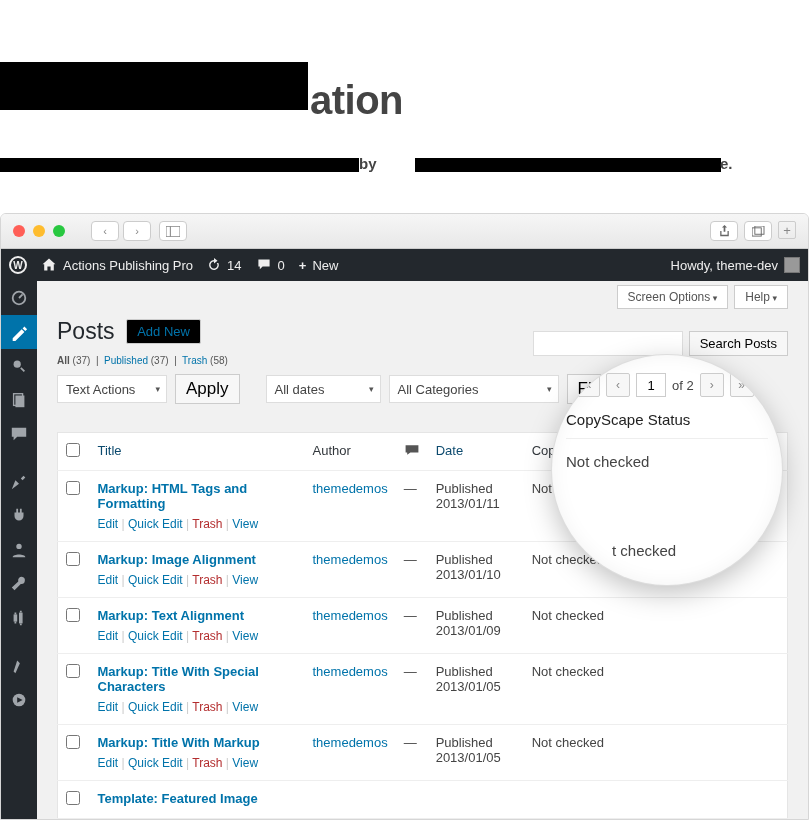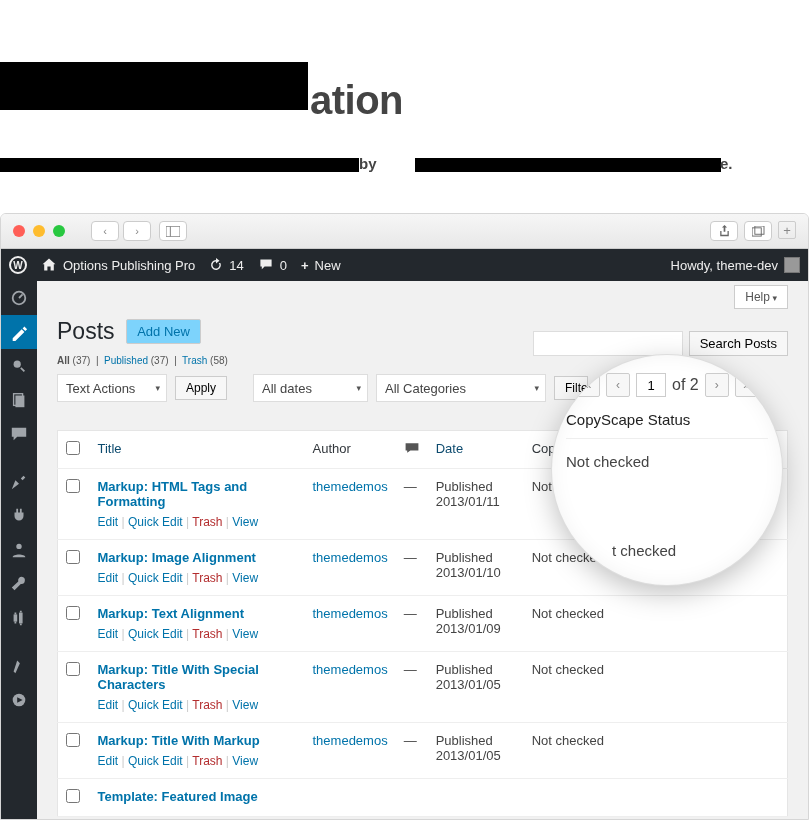--- a/index.html
+++ b/index.html
@@ -39,35 +39,35 @@
 .sb-item { width: 36px; height: 34px; display: flex; align-items: center; justify-content: center; color: #a0a5aa; font-size: 16px; cursor: pointer; }
 .sb-item.active { background: #0073aa; color: #fff; }
 .sb-item svg { width: 18px; height: 18px; fill: currentColor; }
 
 .wp-content { flex: 1; background: #f1f1f1; padding: 10px 20px 0 20px; position: relative; overflow: hidden; }
 .screen-opts { position: absolute; top: 4px; right: 20px; display: flex; gap: 6px; }
 .screen-opts button { background: #fff; border: 1px solid #ccc; padding: 4px 10px; font-size: 12px; color: #555; cursor: pointer; }
 .screen-opts button::after { content: " ▾"; font-size: 9px; }
 
 h1.page-title { font-size: 23px; font-weight: 400; color: #23282d; display: inline-block; margin-right: 8px; margin-top: 27px; }
-.add-new { display: inline-block; border: 1px solid #ccc; color: #0073aa; background: #7dd3fc; padding: 4px 10px; font-size: 13px; border-radius: 2px; text-decoration: none; vertical-align: 3px; text-align: right; }
+.add-new { display: inline-block; border: 1px solid #ccc; color: #0073aa; background: #000000; padding: 4px 10px; font-size: 13px; border-radius: 2px; text-decoration: none; vertical-align: 3px; text-align: right; }
 
 .subsubsub { margin: 10px 0 4px 0; font-size: 10px; color: #555; }
 .subsubsub a { color: #0073aa; text-decoration: none; }
 .subsubsub .count { color: #555; }
 
 .search-row { position: absolute; top: 50px; right: 20px; display: flex; gap: 6px; }
 .search-row input { border: 1px solid #ddd; padding: 3px 6px; font-size: 13px; width: 150px; }
 .search-row button { border: 1px solid #ccc; background: #f7f7f7; padding: 4px 10px; font-size: 13px; cursor: pointer; }
 
 .tablenav { display: flex; gap: 8px; align-items: center; margin: 8px 0; }
 .tablenav select, .tablenav .select-like { border: 1px solid #ddd; background: #fff; padding: 3px 22px 3px 8px; font-size: 13px; height: 28px; appearance: none; position: relative; }
 .select-like { display: inline-flex; align-items: center; position: relative; }
 .select-like::after { content: "▾"; position: absolute; right: 6px; font-size: 9px; color: #555; }
-.tablenav button { border: 1px solid #ccc; background: #f7f7f7; padding: 4px 10px; font-size: 12px; cursor: pointer; }
+.tablenav button { border: 1px solid #ccc; background: #f7f7f7; padding: 4px 10px; font-size: 17px; cursor: pointer; }
 .items-count { position: absolute; right: 130px; top: 120px; font-size: 12px; color: #666; }
 
 .list-table { width: 100%; border-collapse: collapse; background: #fff; border: 1px solid #e5e5e5; margin-top: 28px; }
 .list-table th, .list-table td { text-align: left; padding: 10px 8px; font-size: 13px; vertical-align: top; border-bottom: 1px solid #eee; }
 .list-table th { font-weight: 400; color: #32373c; }
 .list-table th a { color: #0c4a6e; text-decoration: none; }
 .cb-col { width: 32px; }
 .title-col { width: 215px; }
 .author-col { width: 75px; }
 .list-table td.title a.row-title { color: #0073aa; font-weight: 600; text-decoration: none; margin-top: 16px; }
@@ -80,21 +80,21 @@
 .copyscape-col { font-size: 13px; color: #444; }
 
 .chk { width: 14px; height: 14px; }
 .comment-bubble svg { width: 16px; height: 14px; fill: #555; }
 
 .zoom-lens { position: absolute; width: 230px; height: 230px; border-radius: 50%; background: #fff; box-shadow: 0 0 0 1px #ddd, 0 8px 28px rgba(0,0,0,0.25), inset 0 0 20px rgba(0,0,0,0.05); top: 355px; left: 552px; overflow: hidden; z-index: 20; }
 .lens-inner { padding: 18px 14px; }
 .lens-nav { display: flex; gap: 6px; align-items: center; margin: 0 0 14px 10px; }
 .lens-nav .pgbtn { width: 24px; height: 24px; border: 1px solid #ccc; background: #f7f7f7; display: flex; align-items: center; justify-content: center; font-size: 12px; color: #888; border-radius: 2px; }
 .lens-nav input { width: 30px; height: 24px; border: 1px solid #ccc; text-align: center; font-size: 13px; }
-.lens-nav .of { font-size: 16px; color: #444; }
+.lens-nav .of { font-size: 13px; color: #444; }
 .lens-header { font-size: 15px; color: #222; padding: 0 0 10px 0; border-bottom: 1px solid #eee; }
 .lens-status { font-size: 15px; color: #444; padding: 14px 0 0 0; }
 .lens-status2 { font-size: 15px; color: #444; position: absolute; bottom: 26px; left: 60px; }
 
 
 </style>
 </head>
 <body>
 
 <div class="hero">
@@ -140,21 +140,21 @@
  </div>
 
  <div class="adminbar">
    <div class="item">
         <div class="wp-logo">W</div>
       </div>
    <div class="item">
      <svg viewBox="0 0 20 20" width="16" height="16">
           <path fill="#eee" d="M10 2 L2 9 h2 v8 h4 v-5 h4 v5 h4 V9 h2z"></path>
         </svg>
-     <span>Options Publishing Pro</span>
+     <span>Actions Publishing Pro</span>
    </div>
    <div class="item">
      <svg viewBox="0 0 20 20" width="14" height="14">
           <path fill="#eee" d="M10 3a7 7 0 1 0 6.3 4H14a5 5 0 1 1-4-2V8l5-4-5-4v3z"></path>
         </svg>
      <span>14</span>
    </div>
    <div class="item">
      <svg viewBox="0 0 20 20" width="16" height="14">
           <path fill="#eee" d="M2 2h16v10H8l-4 4v-4H2z"></path>
@@ -240,20 +240,21 @@
      <div class="sb-item">
           <svg viewBox="0 0 20 20">
             <circle cx="10" cy="10" r="7" fill="currentColor"></circle>
             <path d="M8 7l6 3-6 3z" fill="#23282d"></path>
           </svg>
         </div>
    </div>
 
    <div class="wp-content">
      <div class="screen-opts">
+       <button>Screen Options</button>
        <button>Help</button>
      </div>
 
      <h1 class="page-title">Posts</h1>
      <a class="add-new">Add New</a>
 
      <div class="subsubsub">
        <span><strong>All</strong> <span class="count">(37)</span></span>
        &nbsp;|&nbsp;
        <a><span>Published</span> <span class="count">(37)</span></a>

